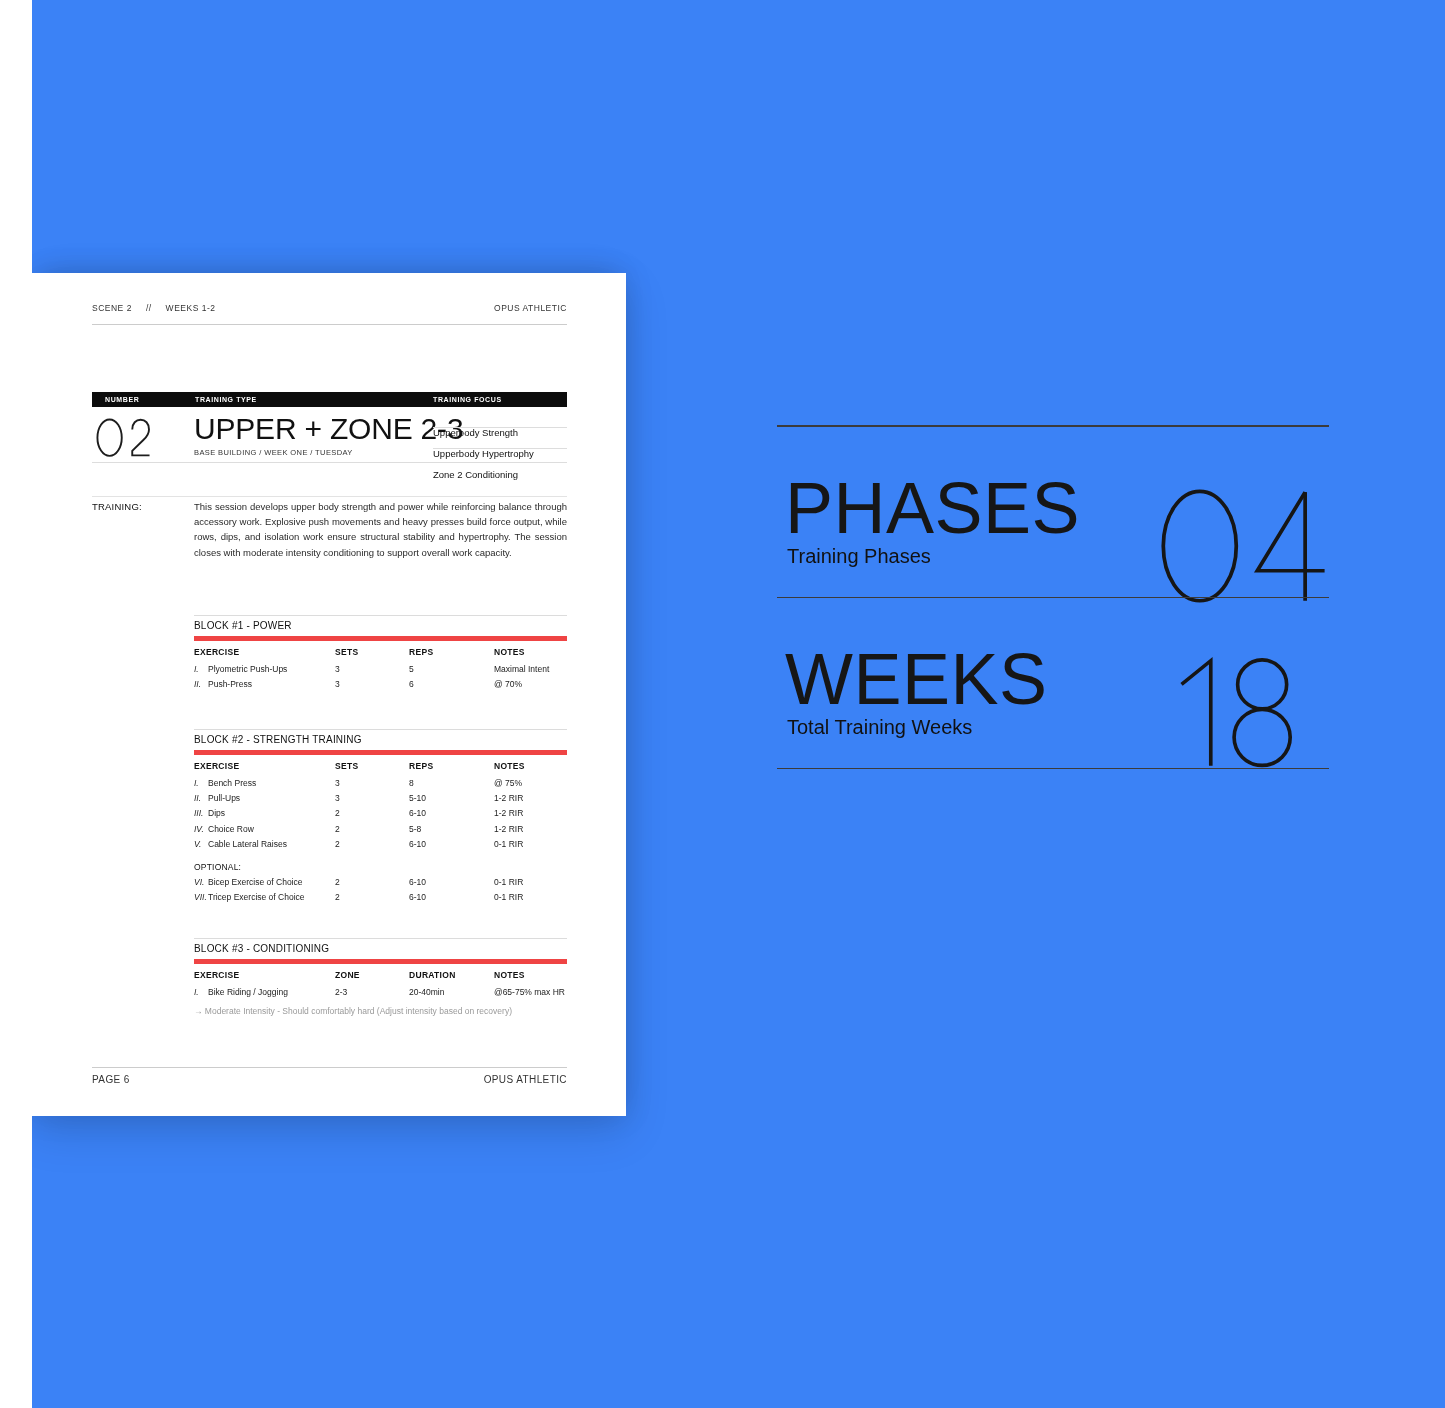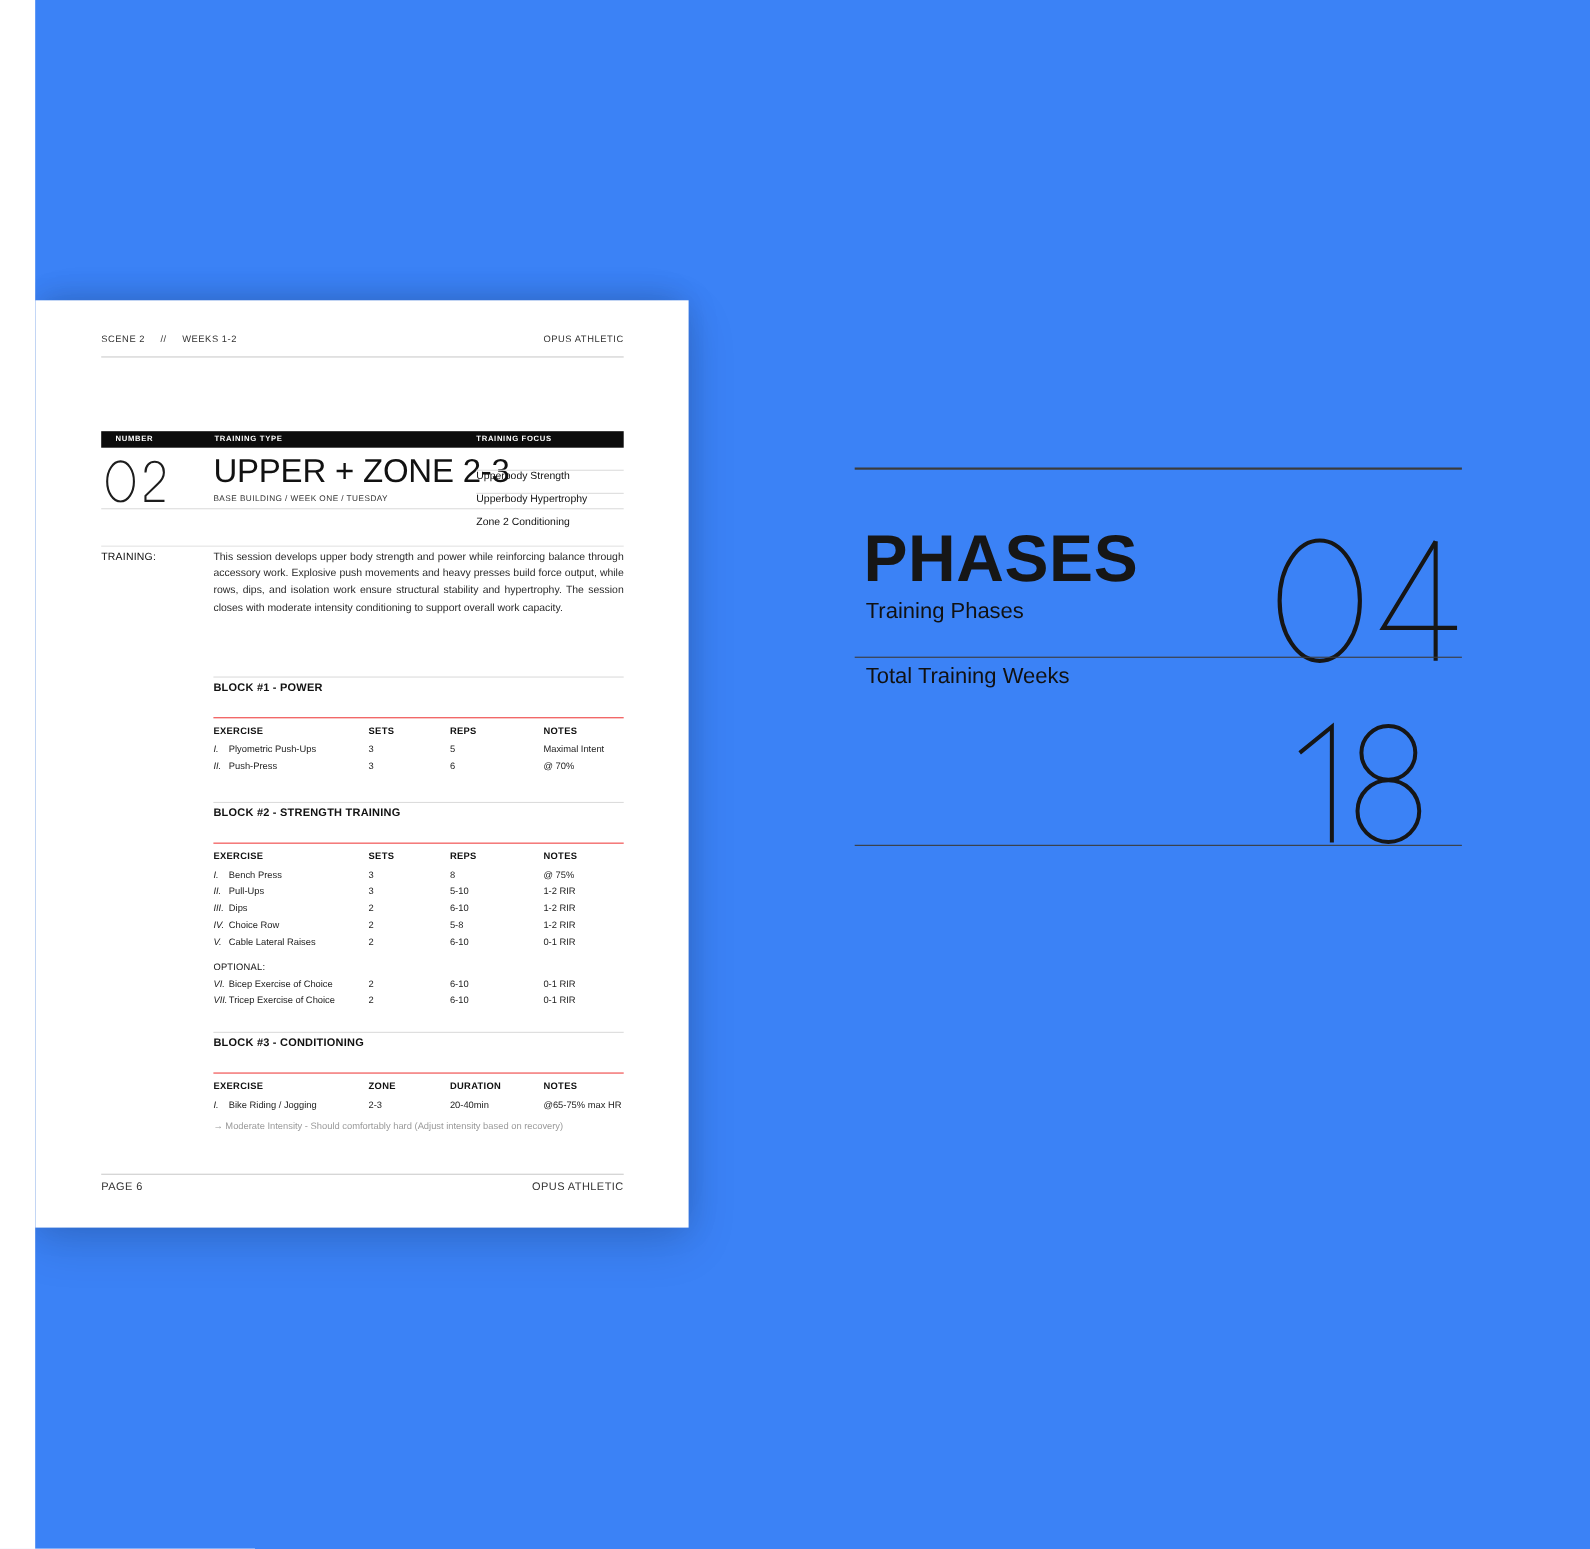--- a/index.html
+++ b/index.html
@@ -30,38 +30,38 @@
   .focus-col { position:absolute; left:341px; top:15px; width:134px; }
   .focus-row { height:18.6px; padding-top:20px; font-size:9.5px; color:#111; border-bottom:1px solid #ddd; }
   .focus-row:last-child { border-bottom:none; }
 
   .training-rule { left:60px; top:223px; width:475px; background:#e3e3e3; }
   .training-label { position:absolute; left:60px; top:228px; font-size:9.5px; letter-spacing:.2px; color:#111; }
   .training-text { position:absolute; left:162px; top:226px; width:373px; font-size:9.5px; line-height:15.2px; text-align:justify; color:#2a2a2a; }
 
   .block { position:absolute; left:162px; width:373px; border-top:1px solid #dcdcdc; }
   .b1 { top:342px; } .b2 { top:456px; } .b3 { top:665px; }
-  .btitle { margin-top:4px; font-size:10px; font-weight:bold; letter-spacing:.2px; color:#111; padding-bottom:21px; border-bottom:1px solid #ef4444; }
+  .btitle { margin-top:4px; font-size:10px; font-weight:normal; letter-spacing:.2px; color:#111; padding-bottom:5px; border-bottom:5px solid #ef4444; }
   .trow { display:grid; grid-template-columns:141px 74px 85px 1fr; line-height:15.2px; font-size:8.5px; color:#222; }
   .thead { margin-top:4px; font-weight:bold; letter-spacing:.3px; color:#111; line-height:15px; }
   .tbody { margin-top:2px; }
   .ex { display:flex; } .rn { min-width:14px; }
   .opt-label { margin-top:8px; font-size:8.5px; font-weight:normal; letter-spacing:.2px; color:#111; line-height:15.2px; }
   .tnote { margin-top:4px; font-size:8.5px; color:#9a9a9a; line-height:14px; }
 
   .footer-rule { left:60px; top:794px; width:475px; background:#ccc; }
   .sheet-footer { position:absolute; left:60px; top:801px; width:475px; font-size:10px; letter-spacing:.4px; color:#333; }
   .sheet-footer .fr { position:absolute; right:0; top:0; }
 
   
   .stats { position:absolute; left:745px; top:425px; width:552px; }
   .srow { position:relative; height:171.7px; border-top:1.7px solid #3b3b3b; }
   .srow.first { border-top-width:2.2px; }
   .srow-end { height:0; border-top:1.7px solid #3b3b3b; }
-  .stitle { margin:50px 0 0 8px; font-size:60px; font-weight:700; letter-spacing:.5px; line-height:62px; color:#161616; }
+  .stitle { margin:50px 0 0 8px; font-size:72px; font-weight:400; letter-spacing:.5px; line-height:62px; color:#161616; }
   .ssub { margin:6px 0 0 10px; font-size:20px; color:#111; }
   .snum { position:absolute; display:flex; align-items:flex-end; gap:6px; color:#161616; }
   .n1 { right:-2px; bottom:-7px; }
   .n2 { right:30px; bottom:-1px; }
   .n3 { right:10px; bottom:-1px; }
 </style>
 </head>
 <body>
 
 <div class="canvas">
@@ -246,20 +246,21 @@
           <svg viewBox="-4 -4 108 148" height="120" width="87.56756756756756">
             <ellipse cx="50" cy="72.5" rx="45" ry="67.5" fill="none" stroke="currentColor" stroke-width="4.6"></ellipse>
           </svg>
           <svg viewBox="-4 -4 100 148" height="120" width="81.08108108108108">
             <path d="M64,6 L5,103 L88,103" fill="none" stroke="currentColor" stroke-width="4.6"></path>
             <path d="M64,6 L64,140" fill="none" stroke="currentColor" stroke-width="4.6"></path>
           </svg>
         </div>
     </div>
     <div class="srow">
+      <div class="stitle">WEEKS</div>
       <div class="ssub">Total Training Weeks</div>
       <div class="snum n2">
           <svg viewBox="-4 -4 54 148" height="117" width="42.689189189189186">
             <path d="M3,37 L40,7 L40,140" fill="none" stroke="currentColor" stroke-width="4.6"></path>
           </svg>
           <svg viewBox="-4 -4 94 148" height="117" width="74.3108108108108">
             <circle cx="43" cy="37" r="31" fill="none" stroke="currentColor" stroke-width="4.6"></circle>
             <circle cx="43" cy="104" r="35.5" fill="none" stroke="currentColor" stroke-width="4.6"></circle>
           </svg>
         </div>

